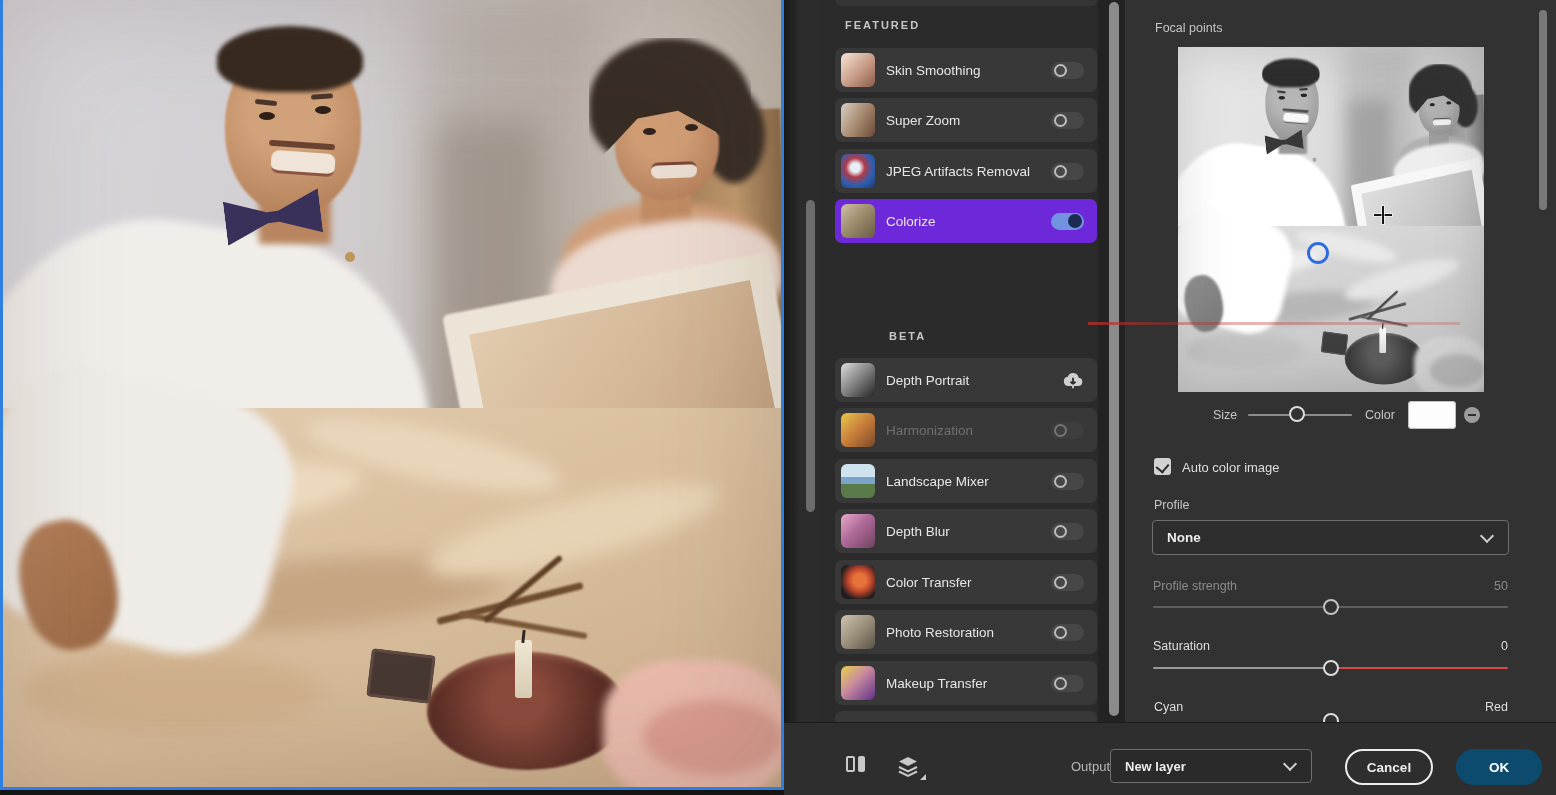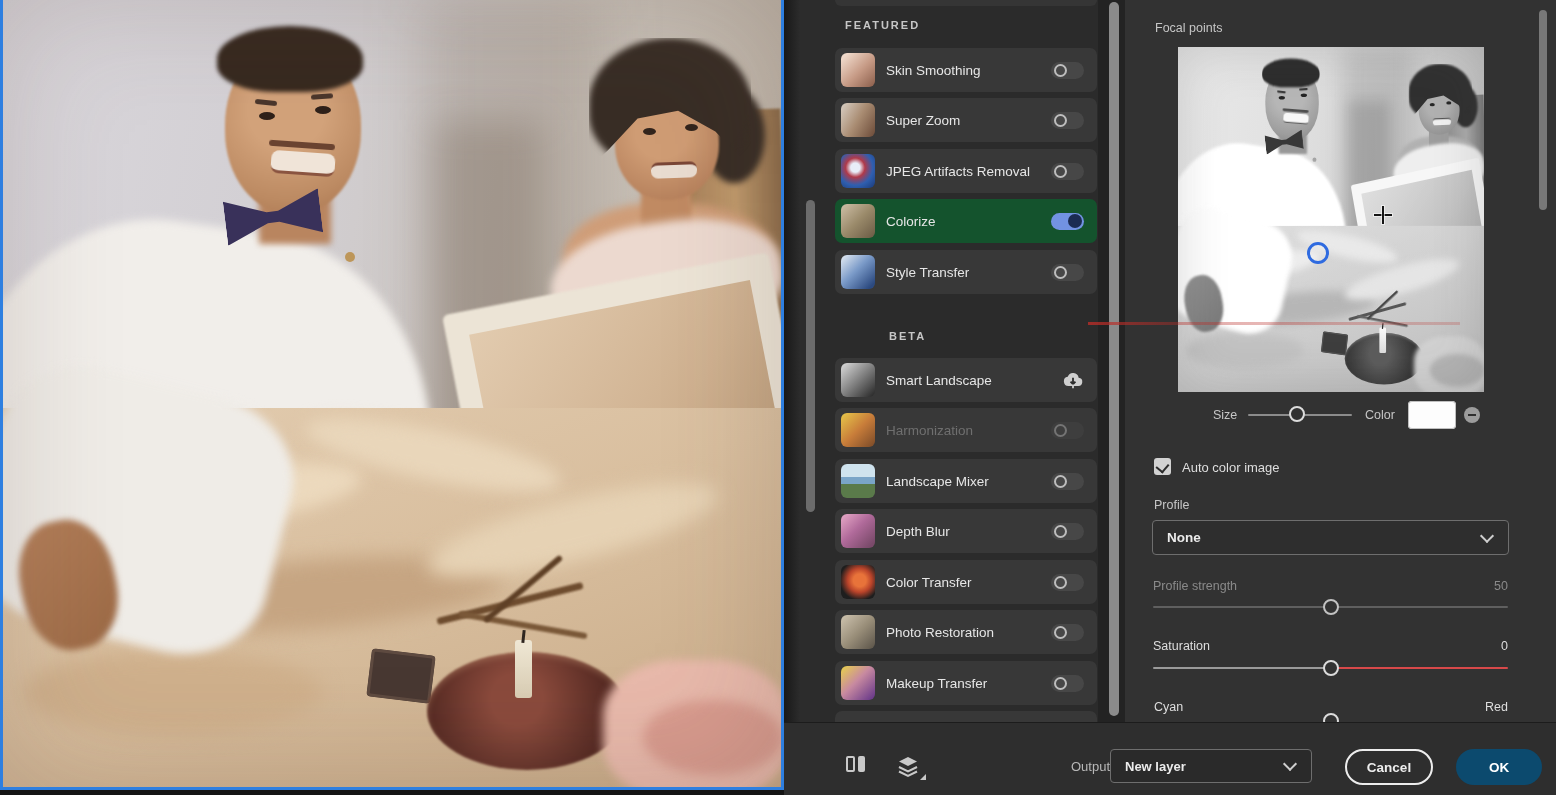--- a/index.html
+++ b/index.html
@@ -65,21 +65,21 @@
   .gutter-left{left:784px;top:0;width:36px;height:795px;background:linear-gradient(90deg,#181818,#2c2c2c 45%);}
   .g-thumb{left:22px;top:200px;width:9px;height:312px;background:#6c6c6c;border-radius:5px;position:absolute;}
   .mid-scroll{left:1098px;top:0;width:27px;height:722px;background:#232323;}
   .mid-thumb{left:11px;top:2px;width:10px;height:714px;background:#8b8b8b;border-radius:5px;position:absolute;}
 
   
   .filters-panel{left:820px;top:0;width:278px;height:722px;background:#2b2b2b;overflow:hidden;}
   .row-sliver{position:absolute;left:15px;top:0;width:262px;height:6px;background:#353535;border-radius:0 0 7px 7px;}
   .sec-header{position:absolute;left:25px;font-size:11px;font-weight:bold;letter-spacing:2px;color:#c6c6c6;}
   .frow{position:absolute;left:15px;width:262px;height:44px;border-radius:7px;background:#383838;display:flex;align-items:center;cursor:pointer;}
-  .frow.selected{background:#14532d;}
+  .frow.selected{background:#6d28d9;}
   .thumb{width:34px;height:34px;border-radius:6px;margin-left:6px;flex:0 0 auto;}
   .flabel{margin-left:11px;font-size:13.5px;color:#e6e6e6;flex:1 1 auto;white-space:nowrap;}
   .frow.disabled .flabel{color:#6f6f6f;}
   .toggle{width:33px;height:17px;border-radius:9px;background:#474747;margin-right:13px;position:relative;flex:0 0 auto;}
   .toggle .knob{position:absolute;left:3px;top:2px;width:9px;height:9px;border:2px solid #bdbdbd;border-radius:50%;background:transparent;}
   .toggle.on{background:#7292e2;}
   .toggle.on .knob{left:auto;right:2px;top:1.5px;width:14px;height:14px;border:none;background:#1b2b52;}
   .toggle.dim{opacity:.45;}
   .cloudwrap{margin-right:13px;flex:0 0 auto;width:22px;height:20px;}
   
@@ -224,31 +224,24 @@
           <span class="knob"></span>
         </span>
       </div>
       <div class="frow selected" style="top: 199px;">
         <span class="thumb th-colorize"></span>
         <span class="flabel">Colorize</span>
         <span class="toggle on">
           <span class="knob"></span>
         </span>
       </div>
-      <div class="frow" style="top: 250px;">
-        <span class="thumb th-style-transfer"></span>
-        <span class="flabel">Style Transfer</span>
-        <span class="toggle">
-          <span class="knob"></span>
-        </span>
-      </div>
       <div class="sec-header" style="top: 330px; margin-left: 44px;">BETA</div>
       <div class="frow" style="top: 358px;">
         <span class="thumb th-smart-portrait"></span>
-        <span class="flabel">Smart Landscape</span>
+        <span class="flabel">Depth Portrait</span>
         <span class="cloudwrap"><svg width="22" height="20" viewBox="0 0 24 22">
             <path d="M7 17.5a5 5 0 0 1-.8-9.94A6.2 6.2 0 0 1 18.2 8.6 4.3 4.3 0 0 1 17.3 17.5z" fill="#cfcfcf"></path>
             <path d="M12 8.5v7" stroke="#2b2b2b" stroke-width="2"></path>
             <path d="M9.3 12.8L12 15.6l2.7-2.8" fill="none" stroke="#2b2b2b" stroke-width="2"></path>
             <path d="M11 16h2v4h-2z" fill="#cfcfcf"></path>
           </svg></span>
       </div>
       <div class="frow" style="top: 459px;">
         <span class="thumb th-landscape-mixer"></span>
         <span class="flabel">Landscape Mixer</span>

